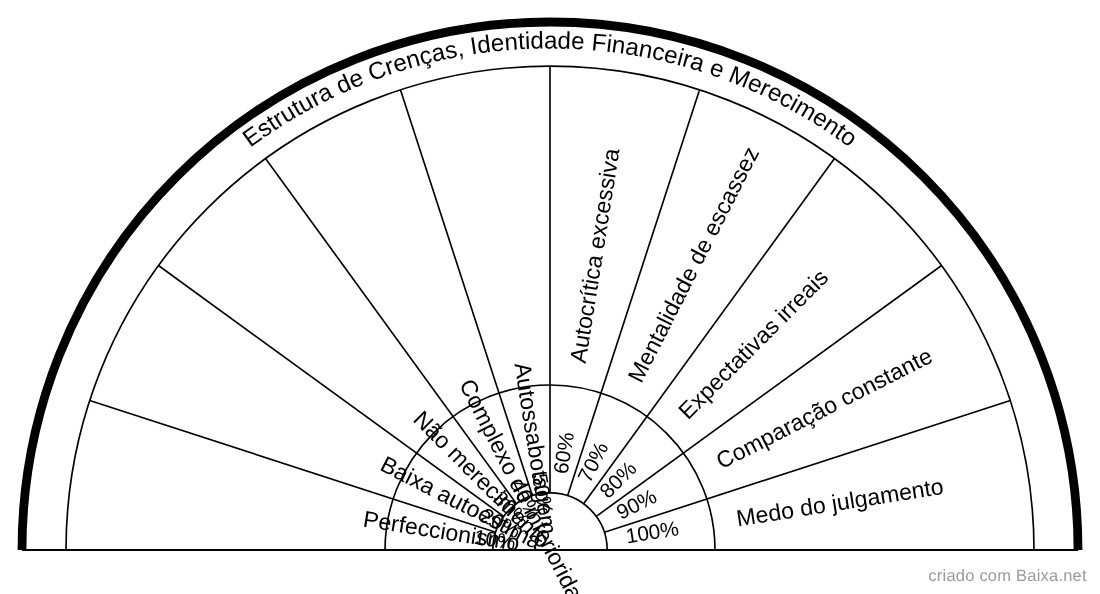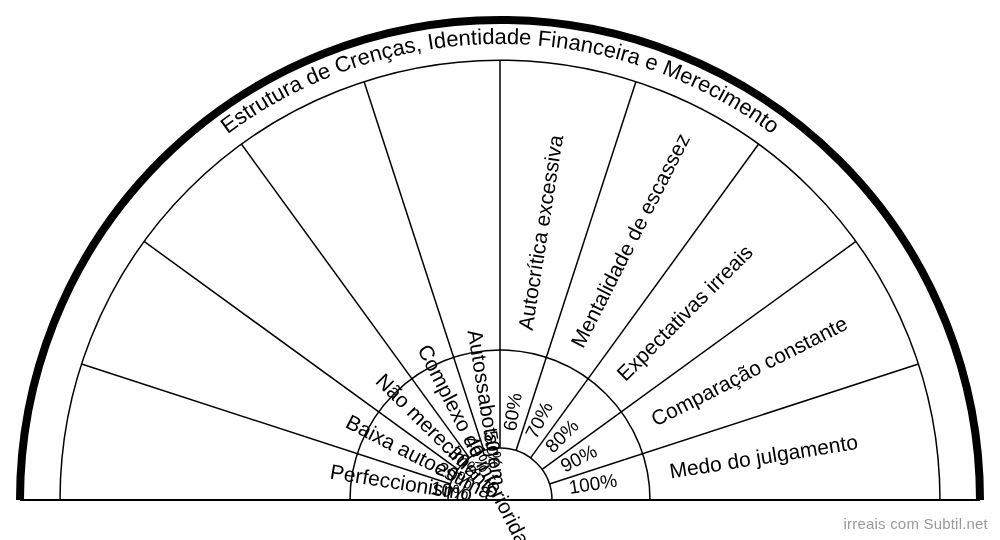--- a/index.html
+++ b/index.html
@@ -105,13 +105,13 @@
       <text x="549.4974746830583" y="450.50252531694167" transform="rotate(-45 549.4974746830583 450.50252531694167)" text-anchor="start" dominant-baseline="middle" class="pct-label">80%</text>
       <text x="562.3704566931857" y="468.2206650182317" transform="rotate(-27 562.3704566931857 468.2206650182317)" text-anchor="start" dominant-baseline="middle" class="pct-label">90%</text>
       <text x="569.1381838416596" y="489.04958744718385" transform="rotate(-9 569.1381838416596 489.04958744718385)" text-anchor="start" dominant-baseline="middle" class="pct-label">100%</text>
       <defs>
         <path id="titleArcPath" d="M 47.398954851557164 444.4275794072527 A 456 456 0 0 1 952.6010451484428 444.4275794072528" fill="none"></path>
       </defs>
       <text class="title-label"><textPath href="#titleArcPath" startOffset="50%" text-anchor="middle" xlink:href="#titleArcPath">Estrutura de Crenças, Identidade Financeira e Merecimento</textPath></text>
     </svg>
 </div>
 
-<div id="credit">irreais com Subtil.net</div>
+<div id="credit">criado com Baixa.net</div>
 
 </body></html>

